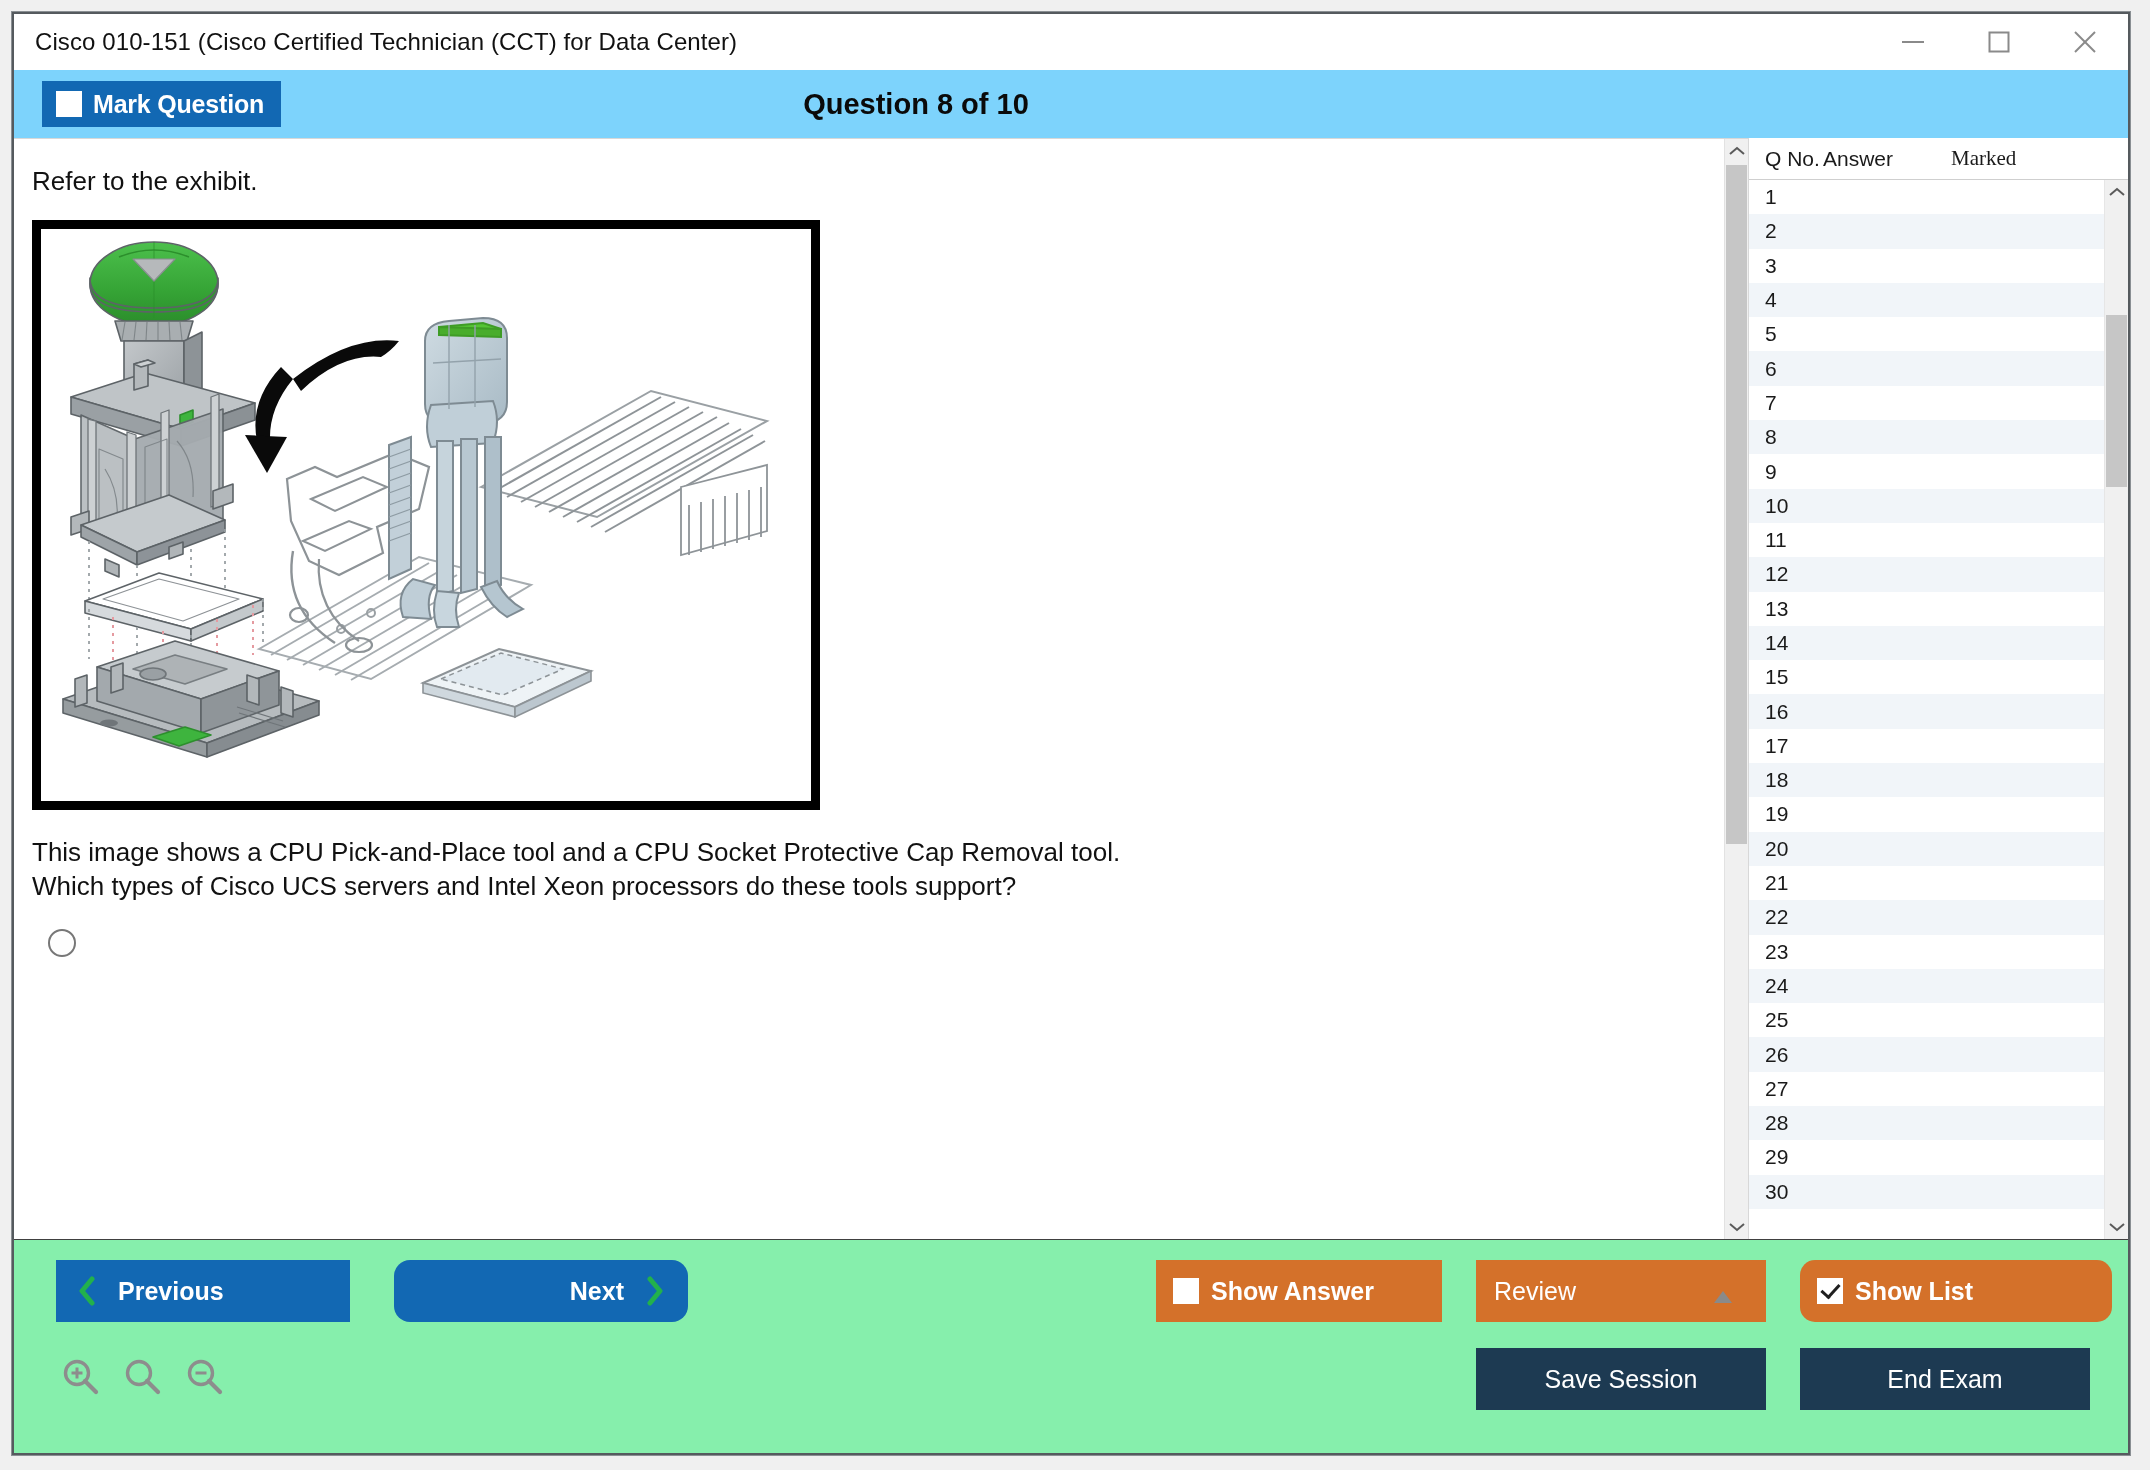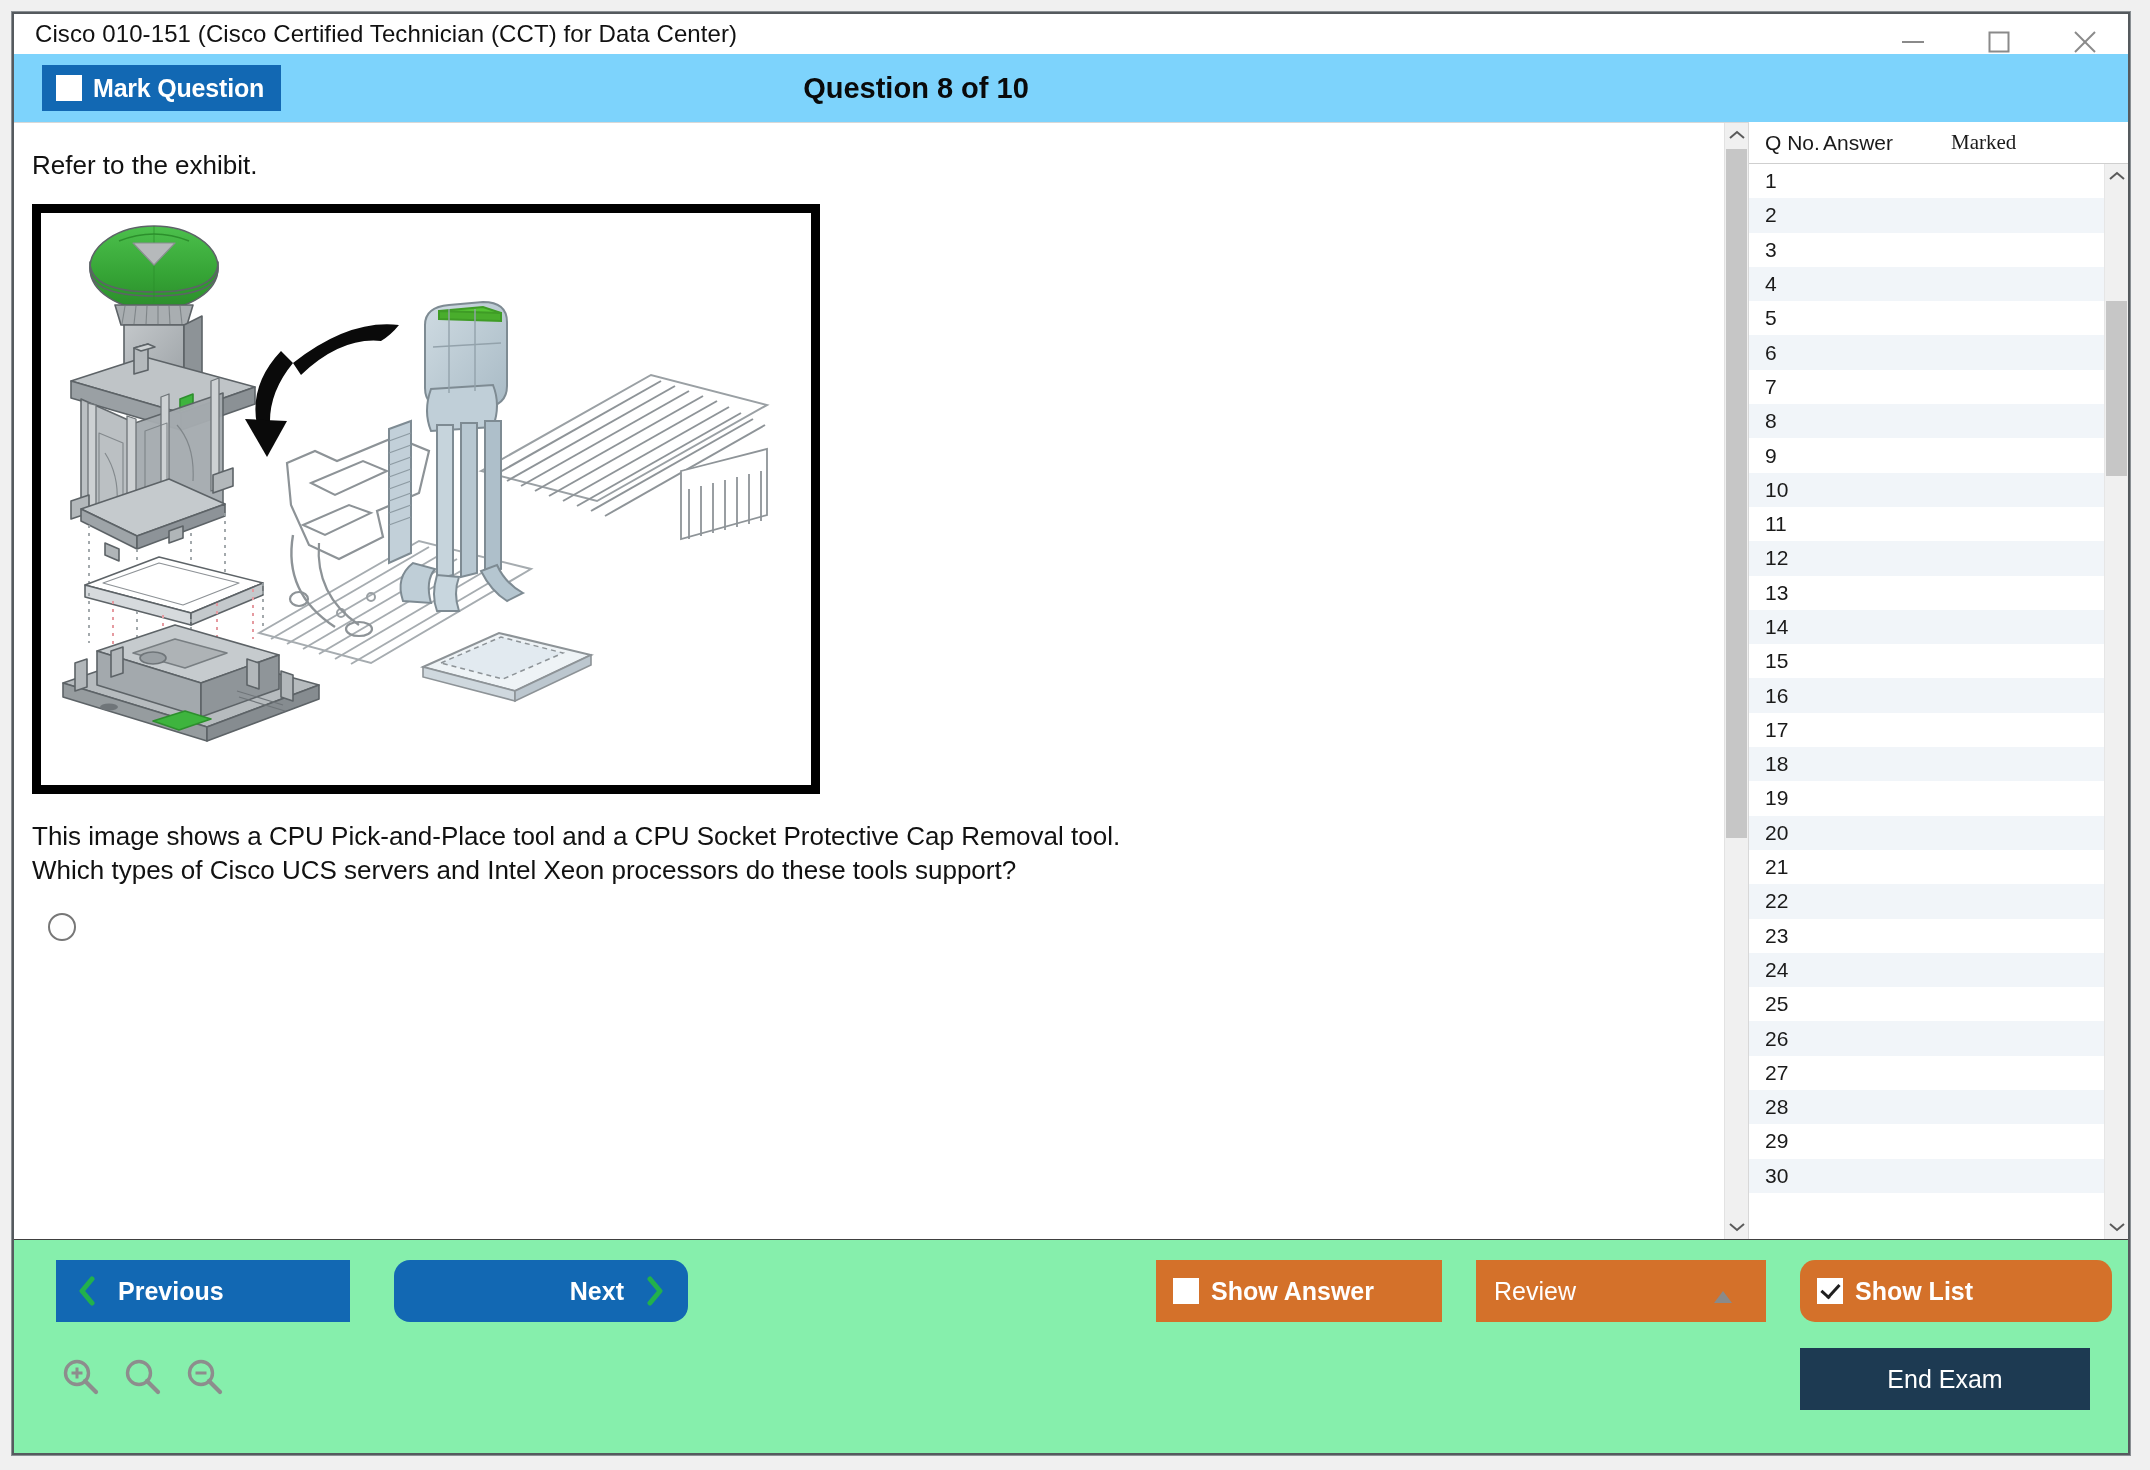--- a/index.html
+++ b/index.html
@@ -17,21 +17,21 @@
     width: 2118px; height: 1443px;
     background: #ffffff;
     border: 2px solid #555a5e;
     box-shadow: 0 0 0 1px #8a8f93;
     display: flex; flex-direction: column;
     overflow: hidden;
   }
 
   
   #title-bar {
-    height: 40px;
+    height: 56px;
     background: #ffffff;
     display: flex; align-items: center;
     flex: 0 0 auto;
     position: relative;
   }
   #window-title {
     font-size: 24px; color: #111;
     margin-left: 21px;
     letter-spacing: 0.1px;
     white-space: nowrap;
@@ -821,20 +821,23 @@
             <path d="M11 2 L20 14 L2 14 Z" fill="#8a8a8a"></path>
           </svg>
       </span>
     </div>
 
     <div id="btn-show-list" class="btn btn-orange">
       <span class="cbox checked"></span>
       <span>Show List</span>
     </div>
 
+    <div id="btn-save-session" class="btn btn-navy">
+      <span>Save Session</span>
+    </div>
 
     <div id="btn-end-exam" class="btn btn-navy">
       <span>End Exam</span>
     </div>
 
     <div id="zoom-tools">
       <div class="zoom-icon">
         <span>
           <svg width="42" height="42" viewBox="0 0 42 42">
             <circle cx="17" cy="17" r="11.5" fill="none" stroke="#8d8d8d" stroke-width="3.4"></circle>

